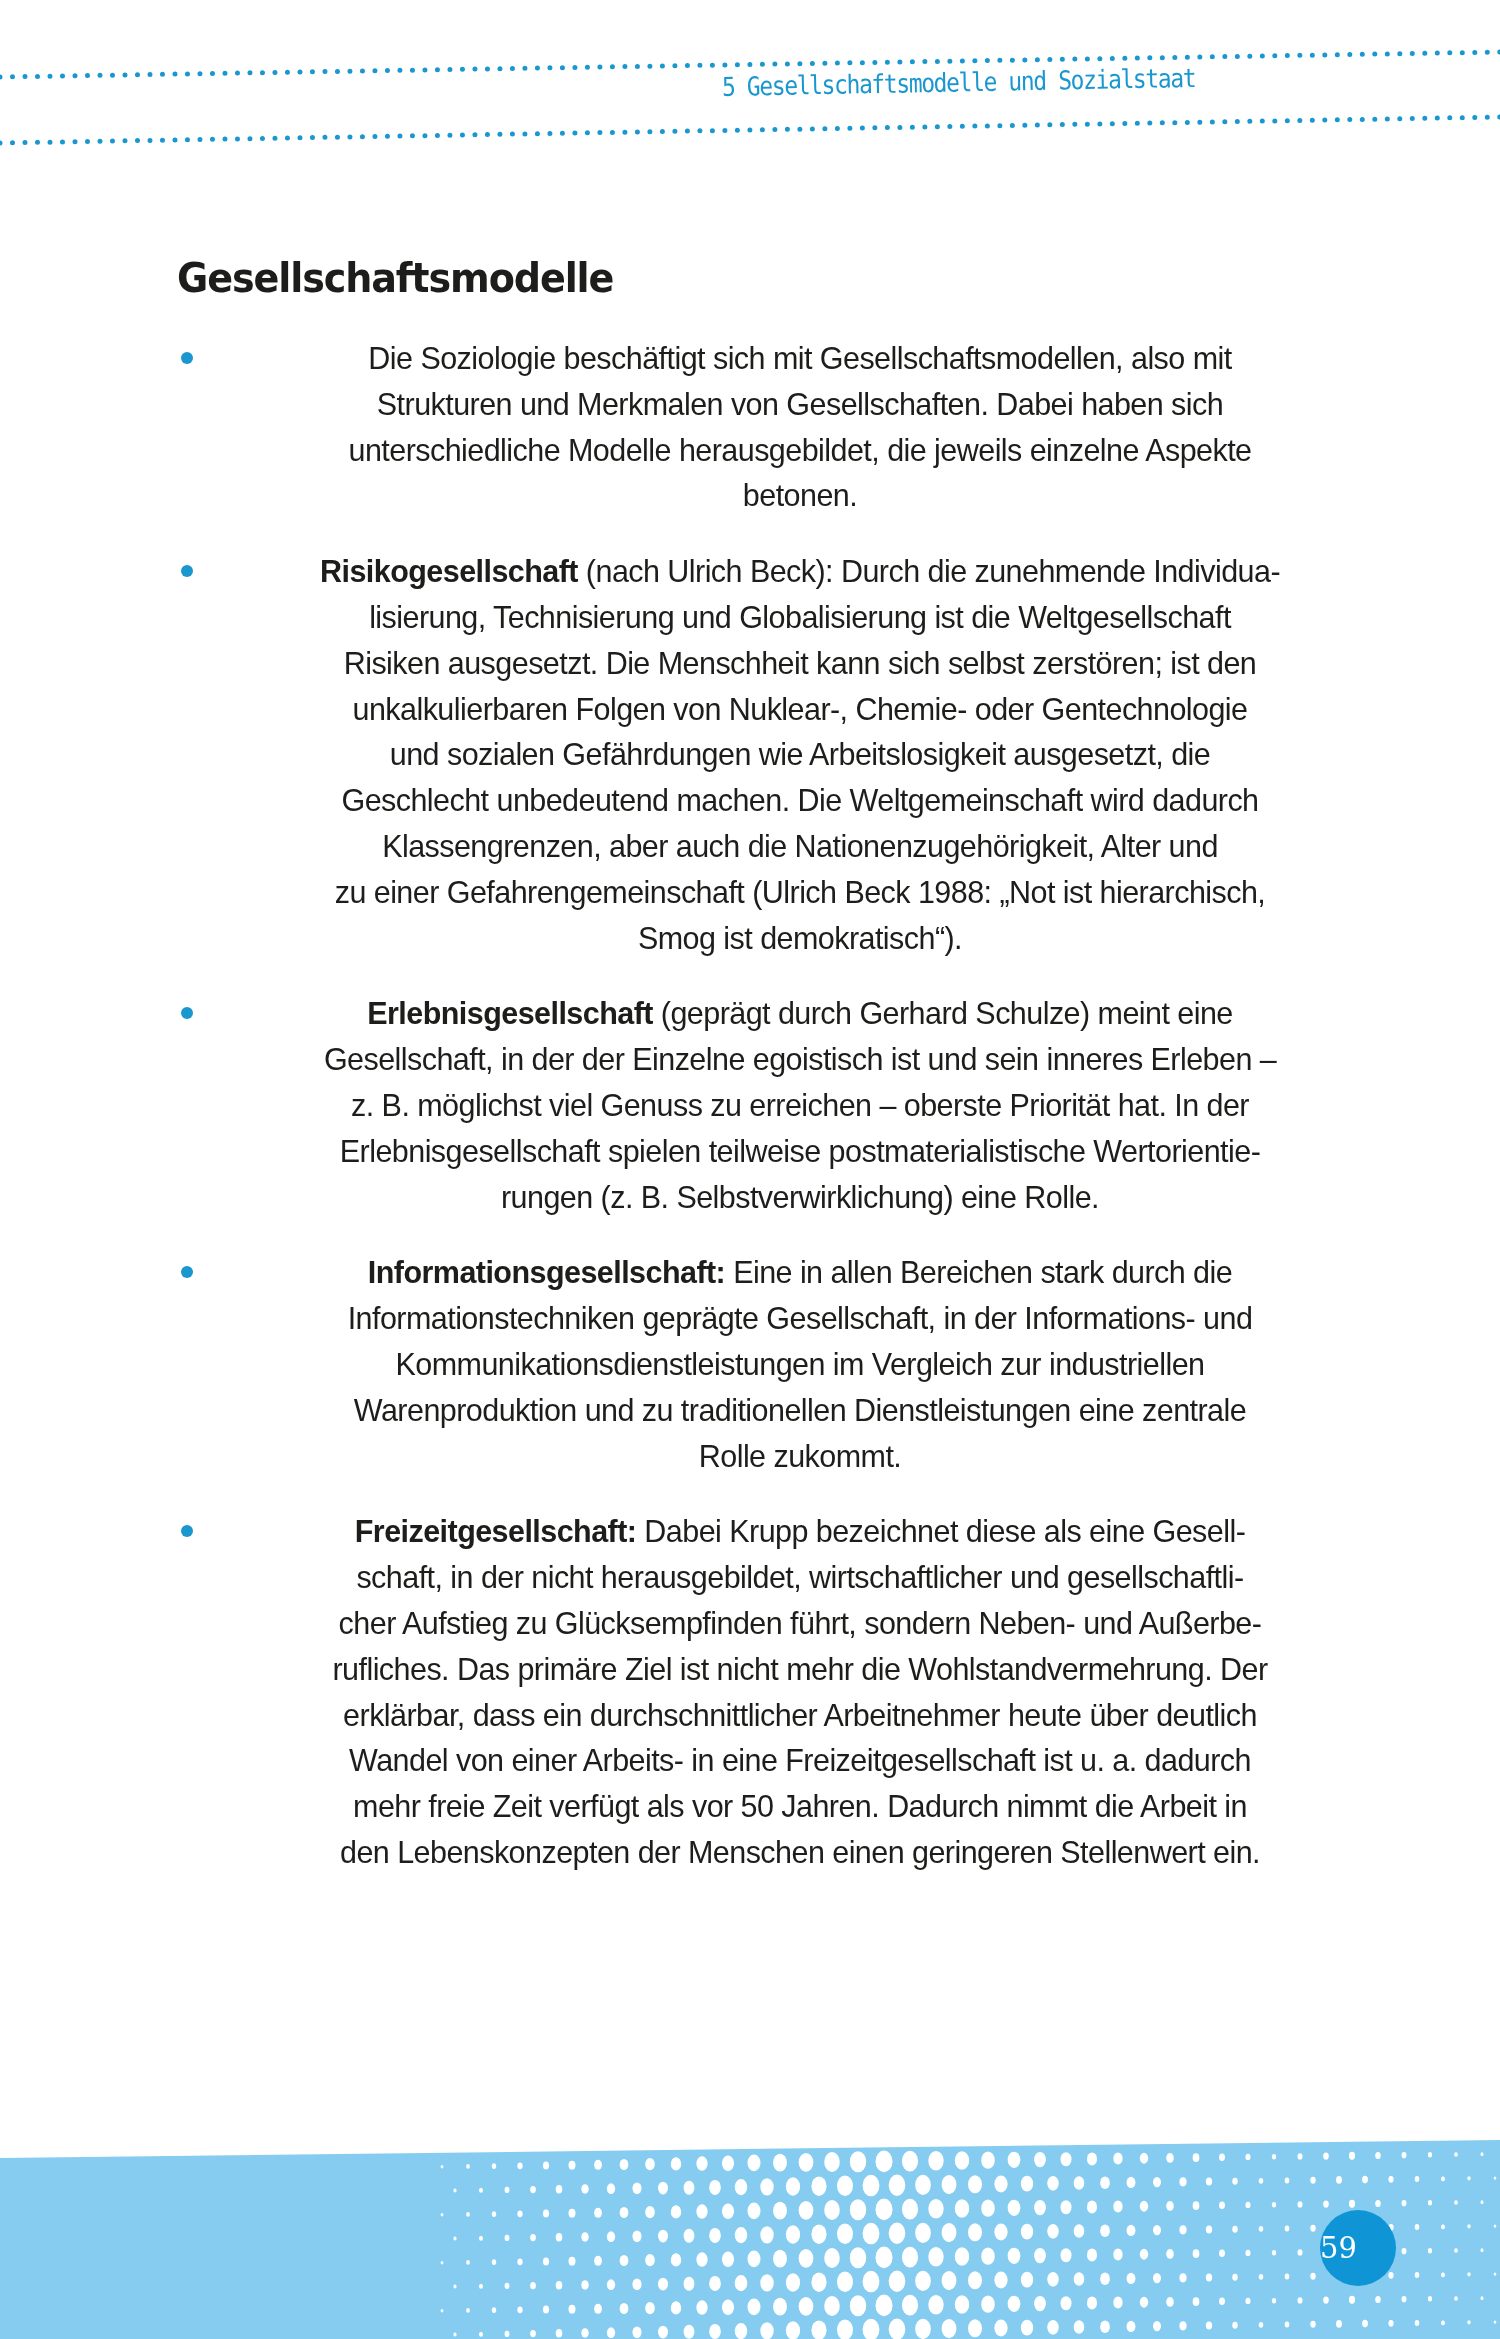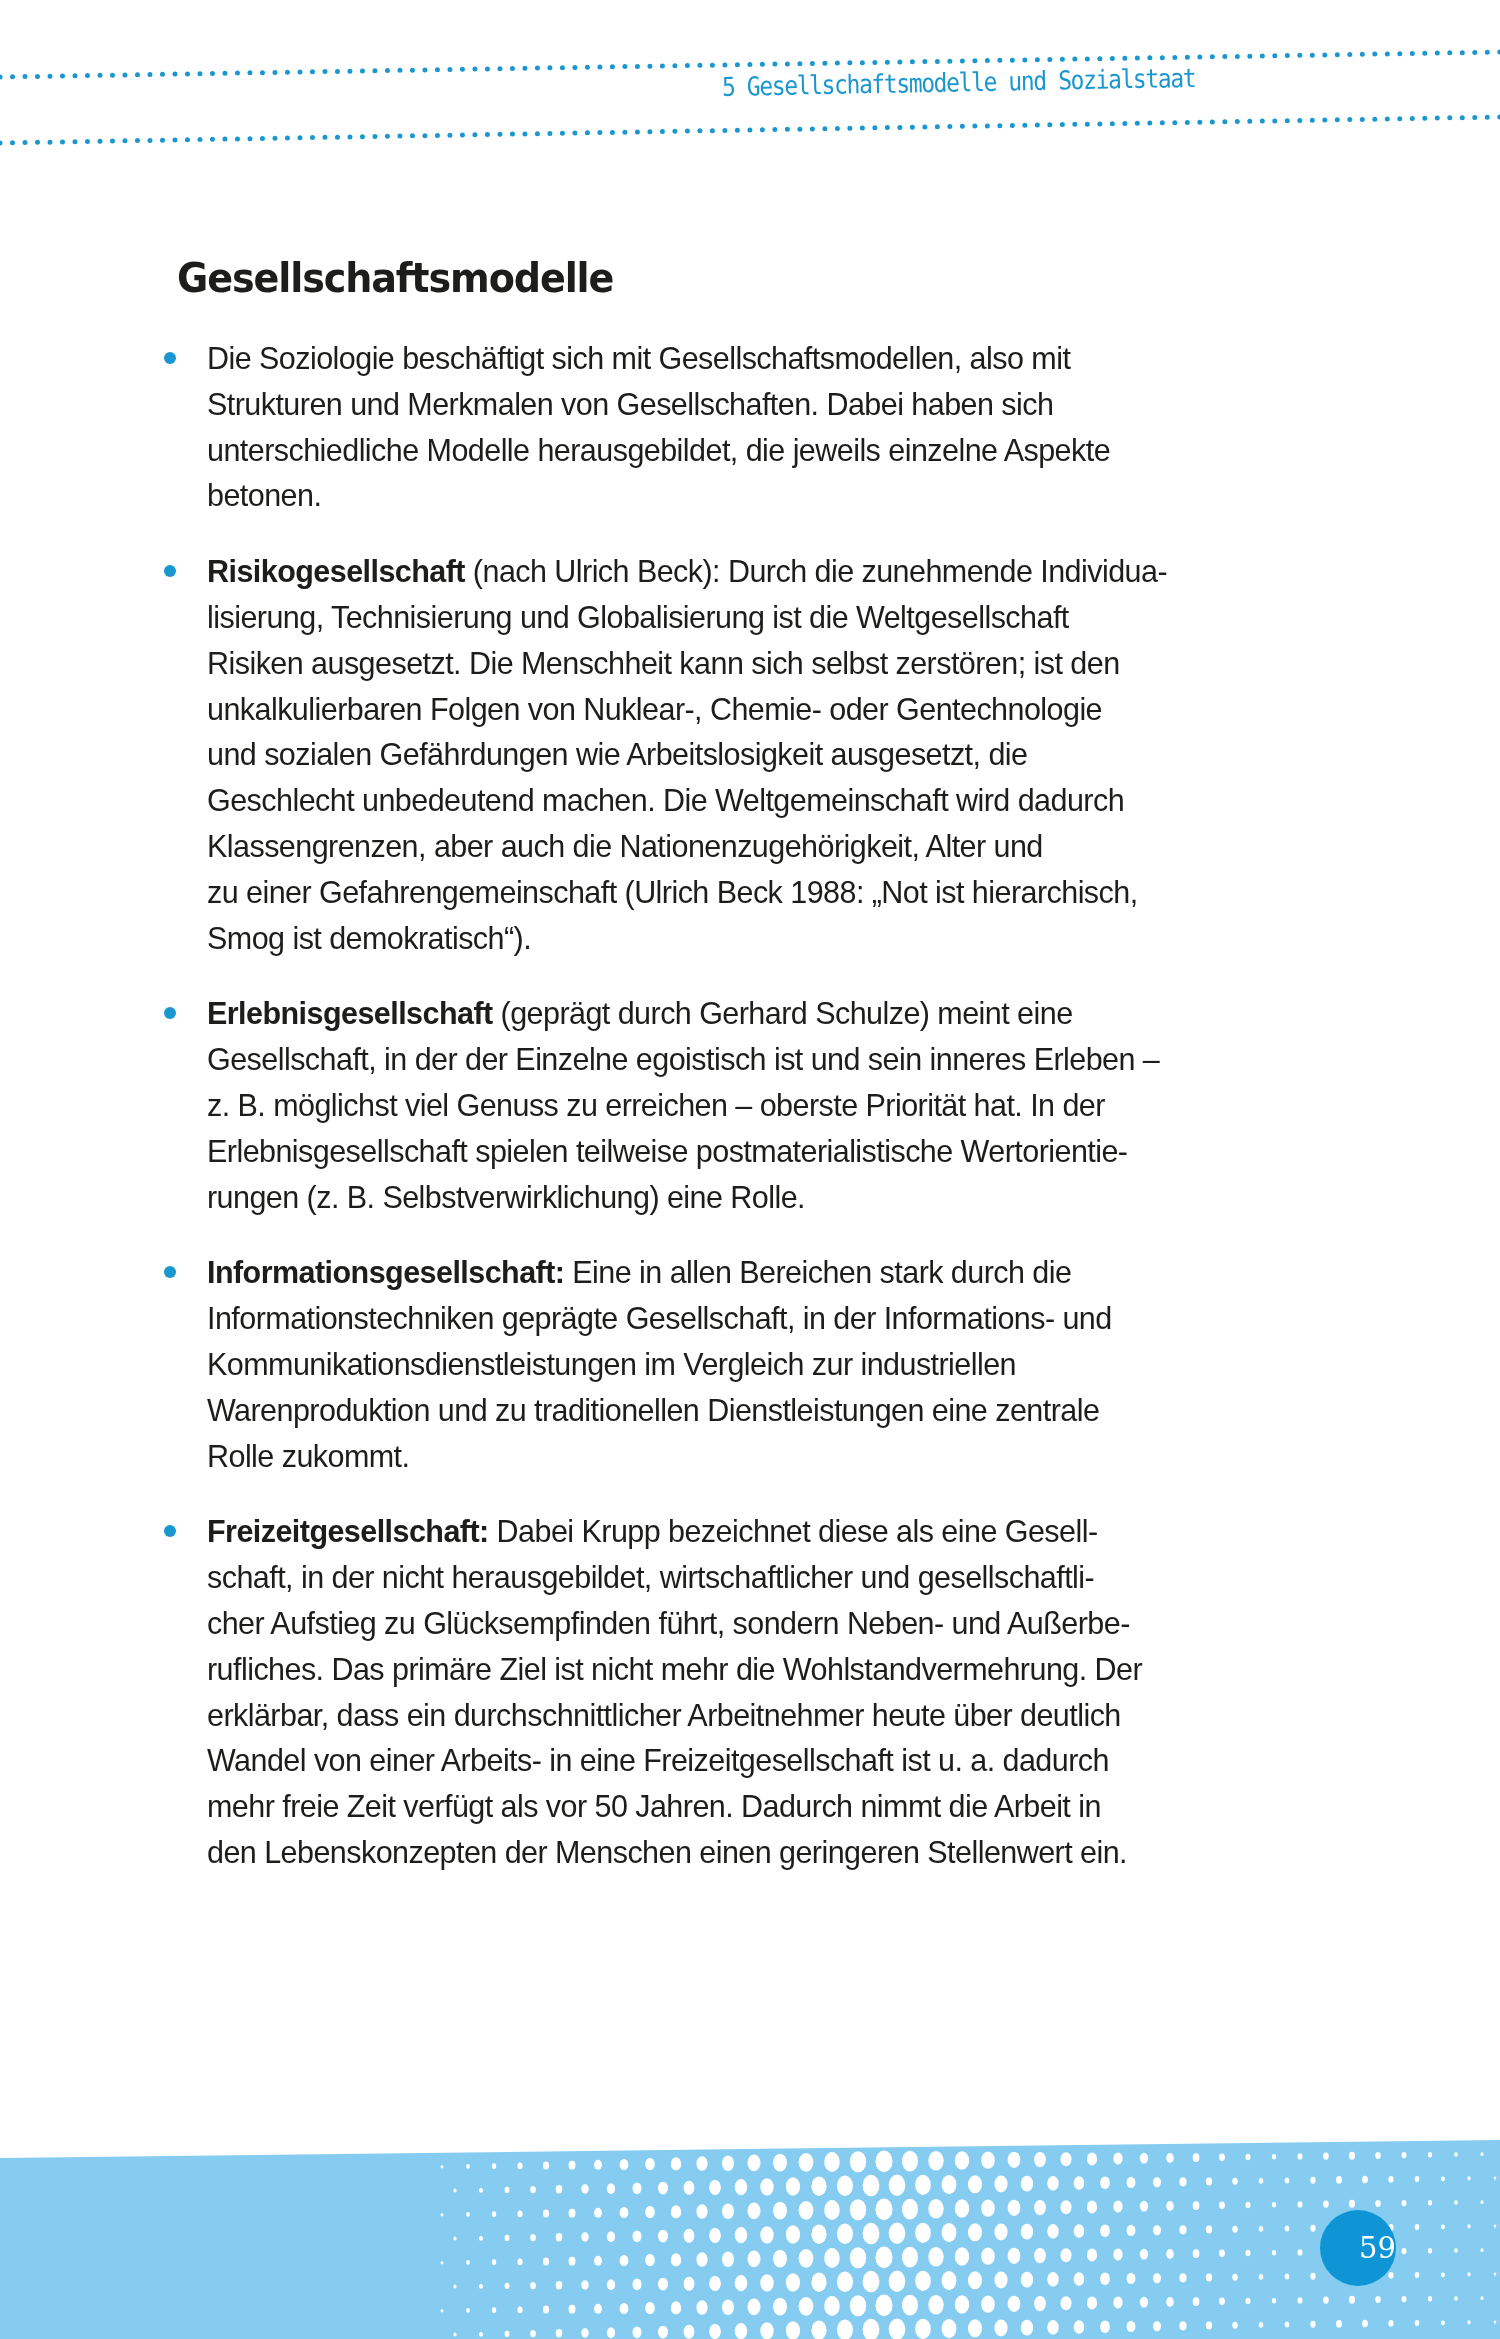--- a/index.html
+++ b/index.html
@@ -44,26 +44,27 @@
       font-family: "DejaVu Sans", "Liberation Sans", sans-serif;
       font-weight: bold;
       font-size: 41px;
       letter-spacing: -1.2px;
       color: #1d1d1b;
       transform: scaleX(0.93);
       transform-origin: left top;
     }
     .content-list {
       position: absolute;
-      left: 159px;
+      left: 176px;
       top: 336px;
       width: 1200px;
       margin: 0;
       padding: 0;
       list-style: none;
+      text-align: center;
     }
     .list-item {
       position: relative;
       padding-left: 48px;
       margin-bottom: 30px;
     }
     .bullet {
       position: absolute;
       left: 5px;
       top: 16px;
@@ -100,21 +101,21 @@
       left: 1320px;
       top: 2210px;
       width: 76px;
       height: 76px;
       border-radius: 50%;
       background: #0f95d6;
       color: #ffffff;
       font-family: "DejaVu Serif", "Liberation Serif", serif;
       font-size: 29px;
       line-height: 76px;
-      text-align: right;
+      text-align: left;
     }
   </style>
 </head>
 <body>
 
 <div class="header-band">
   <svg width="1500" height="170">
     <line x1="0" y1="77" x2="1500" y2="52" stroke="#1b97cf" stroke-width="5" stroke-linecap="round" stroke-dasharray="0 12.5"></line>
     <line x1="0" y1="143" x2="1500" y2="117" stroke="#1b97cf" stroke-width="5" stroke-linecap="round" stroke-dasharray="0 12.5"></line>
   </svg>

